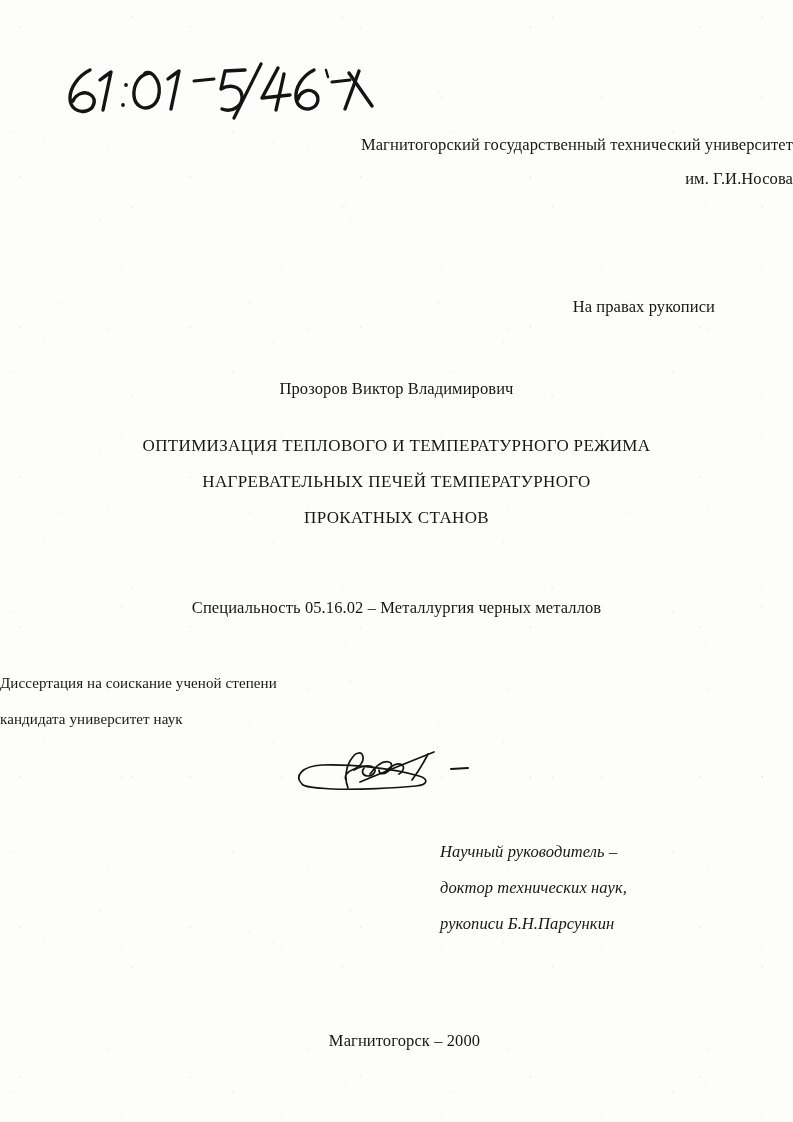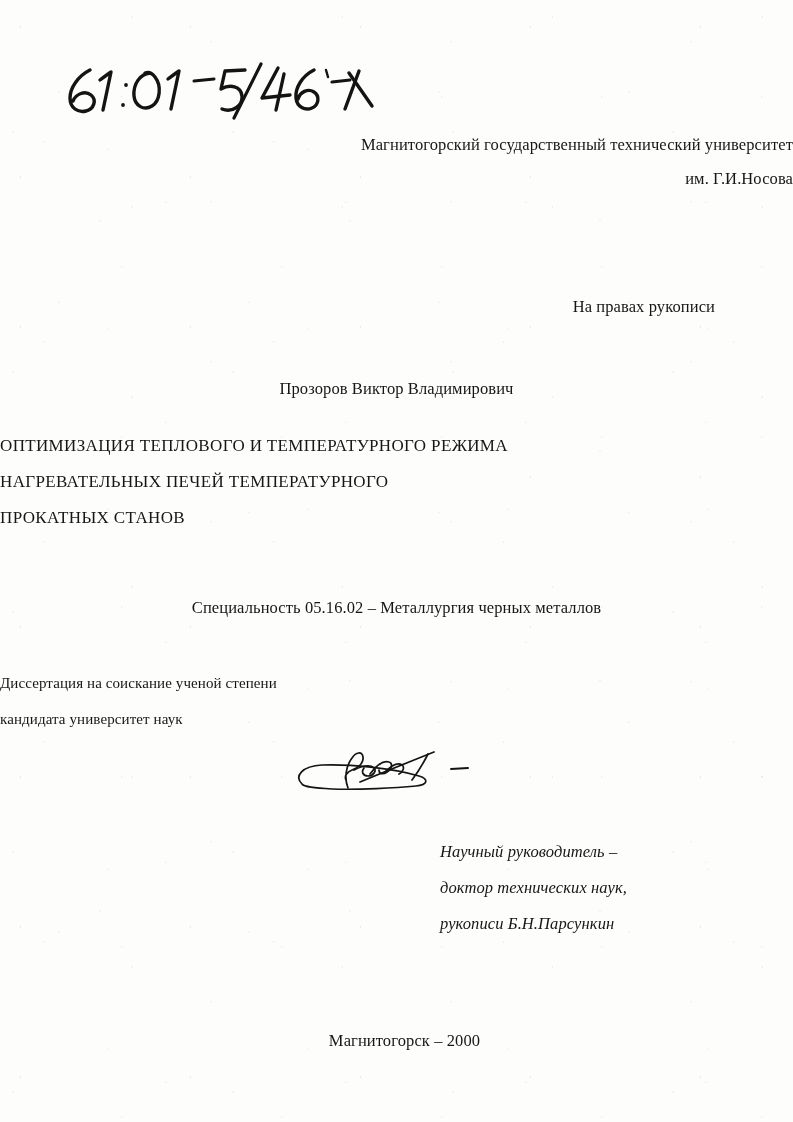--- a/index.html
+++ b/index.html
@@ -79,20 +79,21 @@
     text-align: center;
     font-size: 16.5px;
     letter-spacing: 0.1px;
   }
 
   .title {
     position: absolute;
     left: 0;
     right: 0;
     top: 428px;
+    text-align: center;
     font-size: 17px;
     line-height: 36px;
     letter-spacing: 0.35px;
   }
 
   .specialty {
     position: absolute;
     left: 0;
     right: 0;
     top: 598px;

